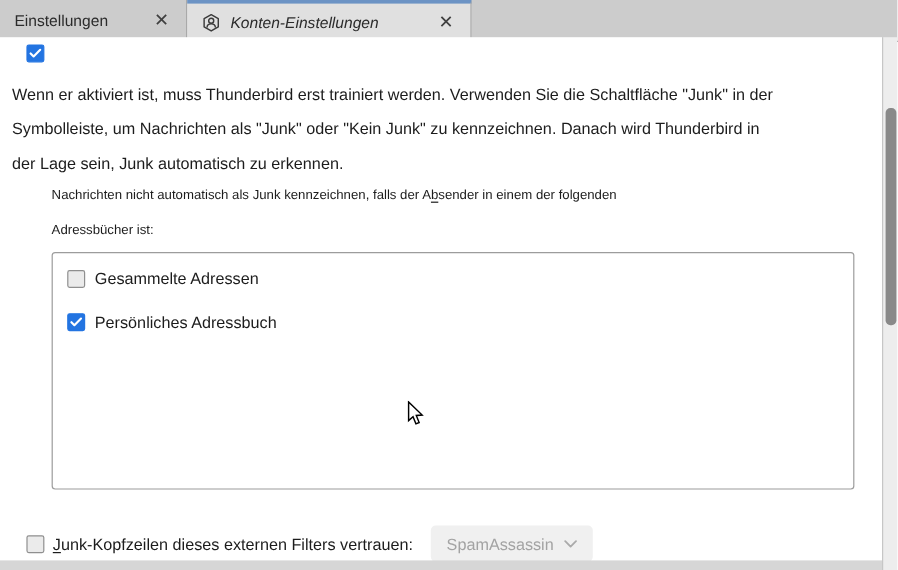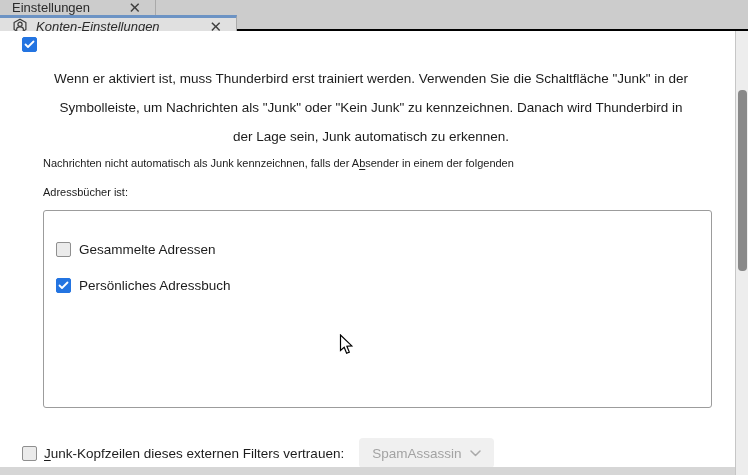--- a/index.html
+++ b/index.html
@@ -8,23 +8,22 @@
     font-family: "Liberation Sans", "DejaVu Sans", sans-serif;
     background:#ffffff;
     position:relative;
     color:#1c1c1c;
   }
 
   
   .tabbar {
     position:absolute; top:0; left:0; width:748px; height:35px;
     background:#cccccc;
-    border-bottom:6px solid #000000;
+    border-bottom:1px solid #000000;
     display:flex;
-    flex-direction:column;
   }
   .tab {
     display:flex; align-items:center;
     height:100%;
     font-size:13px; color:#2b2b2b;
     padding:0 12px;
   }
   .tab-inactive {
     width:156px;
     justify-content:space-between;
@@ -61,37 +60,36 @@
   .cb-unchecked { background:#ebebeb; border:1px solid #8f8f8f; }
   .cb-checked   { background:#2374e1; border:1px solid #2374e1; }
   .cb svg { display:block; }
 
   .enable-row { position:absolute; left:22px; top:5px; height:17px; }
 
   .desc {
     position:absolute; left:10px; top:33px; width:722px;
     font-size:13.5px; line-height:29px;
     white-space:pre-line;
-    text-align:center;
   }
 
   .whitelist-label {
     position:absolute; left:43px; top:118px; width:680px;
     font-size:11px; line-height:29px;
     white-space:pre-line;
   }
 
   .ak { text-decoration:underline; text-underline-offset:2px; }
 
   .listbox {
     position:absolute; left:43px; top:179px; width:669px; height:198px;
     background:#ffffff;
     border:1px solid #9c9c9c;
     border-radius:3px;
-    padding-top:20px;
+    padding-top:3px;
     overflow:hidden;
   }
   .list-item {
     height:36px; display:flex; align-items:center; gap:8px;
     padding-left:12px; font-size:13.5px;
   }
 
   .trust-row { position:absolute; left:22px; top:407px; height:30px; }
 
   .dropdown {

